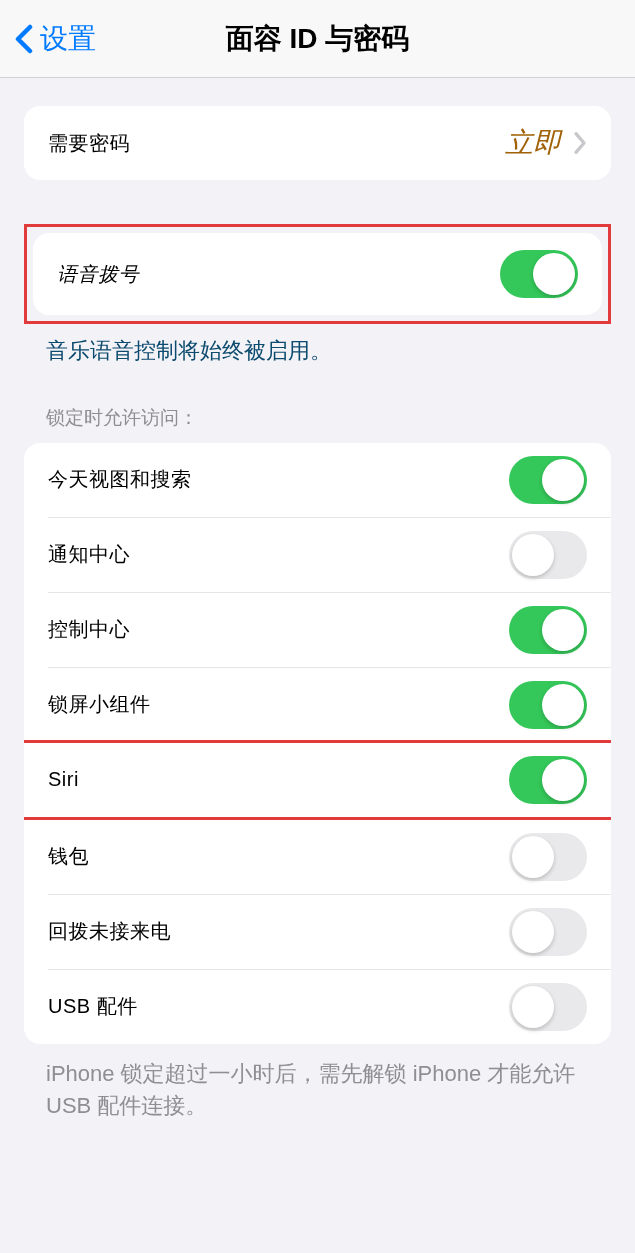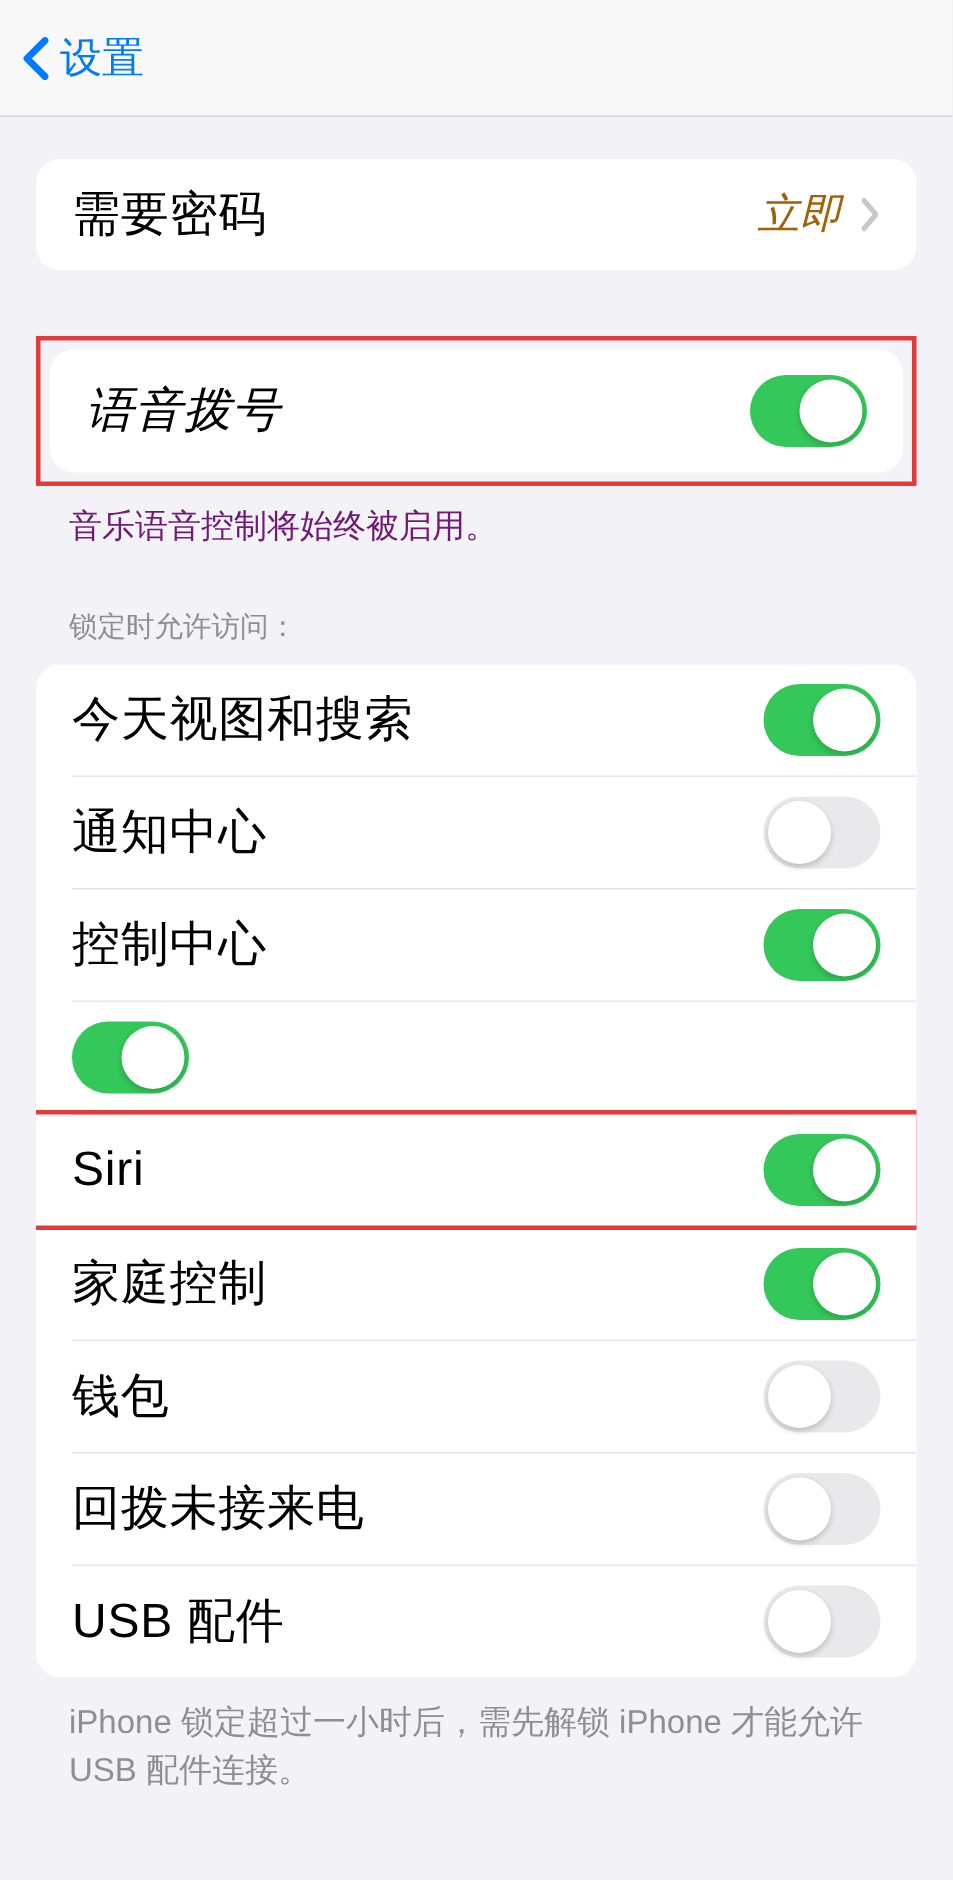--- a/index.html
+++ b/index.html
@@ -73,21 +73,21 @@
     }
     .row {
       display: flex;
       align-items: center;
       justify-content: space-between;
       padding: 0 24px;
       height: 74px;
       position: relative;
     }
     .row-label {
-      font-size: 32px;
+      font-size: 20px;
       color: #000;
       letter-spacing: 0.5px;
     }
     .row-value {
       display: flex;
       align-items: center;
       gap: 12px;
     }
     .value-text {
       font-size: 28px;
@@ -102,21 +102,21 @@
       width: 100%;
       height: 100%;
     }
     .separator {
       height: 1px;
       background: #e5e5ea;
       margin-left: 24px;
     }
     .footer-text {
       font-size: 22px;
-      color: #701a75;
+      color: #0c4a6e;
       padding: 12px 22px 0 22px;
       line-height: 1.4;
     }
     .header-text {
       font-size: 19px;
       color: #8e8e93;
       padding: 38px 22px 12px 22px;
     }
     .toggle {
       width: 78px;
@@ -171,20 +171,21 @@
 
 <div class="nav-bar">
   <div class="back-button">
     <span class="back-chevron">
       <svg viewBox="0 0 12 20" fill="none">
           <path d="M10 2 L2 10 L10 18" stroke="#007aff" stroke-width="3" stroke-linecap="round" stroke-linejoin="round"></path>
         </svg>
     </span>
     <span>设置</span>
   </div>
+  <div class="nav-title">面容 ID 与密码</div>
 </div>
 
 <div class="content">
 
   <div class="group group-1">
     <div class="row">
       <span class="row-label">需要密码</span>
       <div class="row-value">
         <span class="value-text">立即</span>
         <span class="chevron-right">
@@ -230,43 +231,38 @@
 
     <div class="row">
       <span class="row-label">控制中心</span>
       <div class="toggle toggle-on">
           <div class="toggle-knob"></div>
         </div>
     </div>
     <div class="separator"></div>
 
     <div class="row">
+      <span class="row-label">锁屏小组件</span>
       <div class="toggle toggle-on">
           <div class="toggle-knob"></div>
         </div>
     </div>
     <div class="separator"></div>
 
     <div class="row row-siri">
       <div class="siri-highlight"></div>
       <span class="row-label">Siri</span>
       <div class="toggle toggle-on">
           <div class="toggle-knob"></div>
         </div>
     </div>
     <div class="separator"></div>
 
     <div class="separator"></div>
 
-    <div class="row">
-      <span class="row-label">家庭控制</span>
-      <div class="toggle toggle-on">
-          <div class="toggle-knob"></div>
-        </div>
-    </div>
     <div class="separator"></div>
 
     <div class="row">
       <span class="row-label">钱包</span>
       <div class="toggle toggle-off">
           <div class="toggle-knob"></div>
         </div>
     </div>
     <div class="separator"></div>
 

